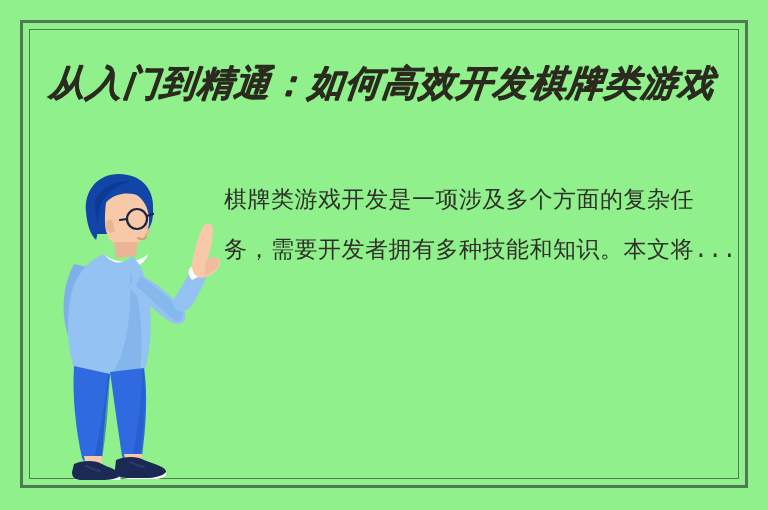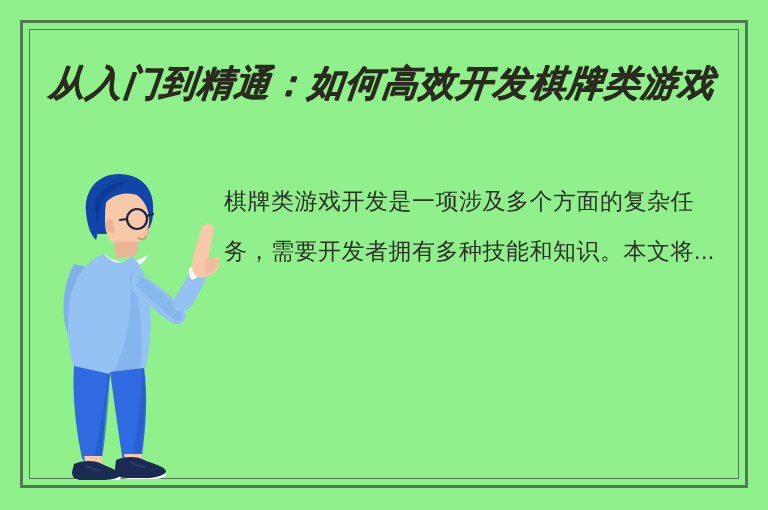--- a/index.html
+++ b/index.html
@@ -76,21 +76,21 @@
     width: 100%;
     height: 100%;
   }
 
   
   #excerpt {
     position: absolute;
     left: 224px;
     top: 176px;
     width: 516px;
-    font-family: Liberation Sans, sans-serif;
+    font-family: Liberation Mono, monospace;
     font-size: 23px;
     line-height: 50px;
     color: #2f3028;
     letter-spacing: 0.5px;
     word-break: break-all;
   }
 </style>
 </head>
 <body>
 

